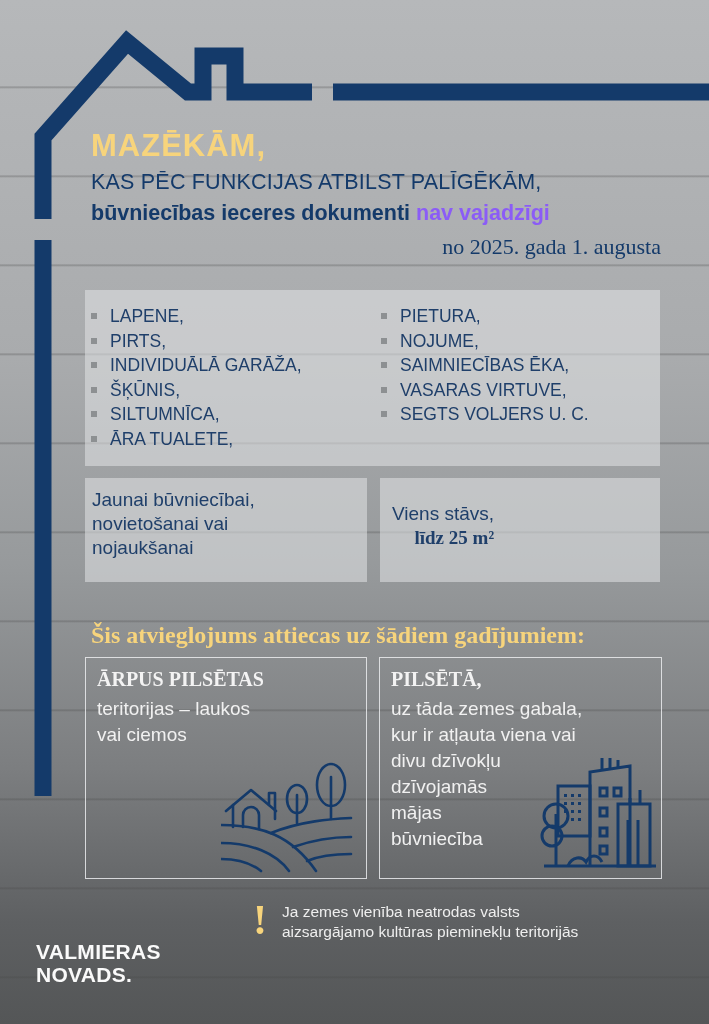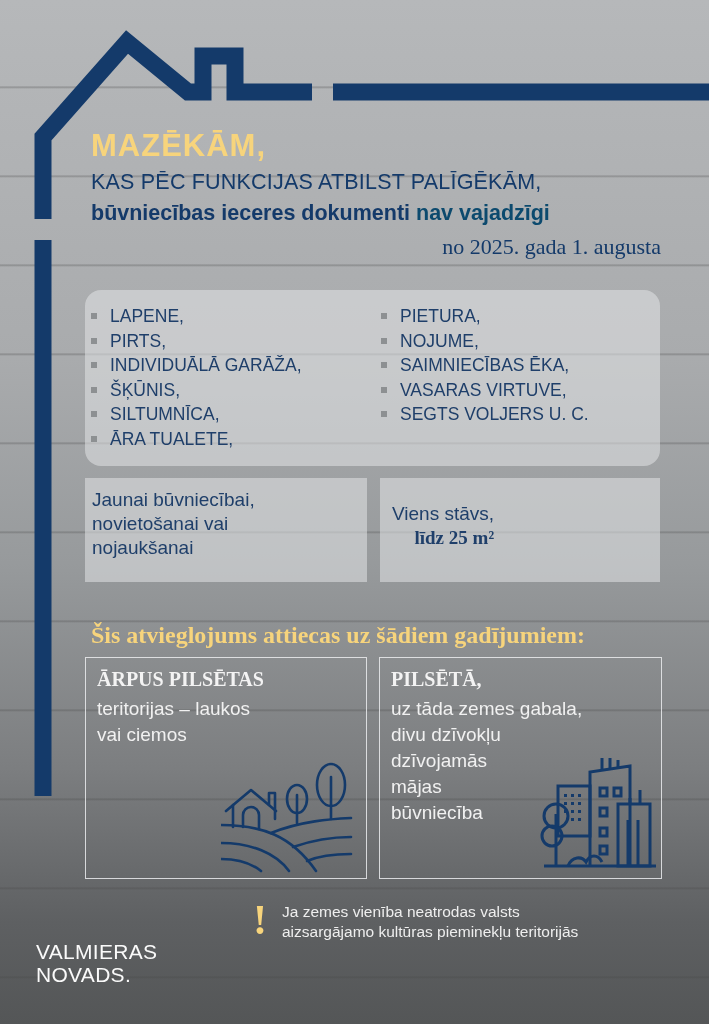--- a/index.html
+++ b/index.html
@@ -8,25 +8,25 @@
     font-family:"Liberation Sans", sans-serif;
     background:
       repeating-linear-gradient(180deg, rgba(0,0,0,0) 0px, rgba(0,0,0,0) 86px, rgba(70,70,70,0.35) 87px, rgba(0,0,0,0) 89px),
       linear-gradient(180deg, #b6b8ba 0%, #a9abad 35%, #979a9c 55%, #7c7e80 75%, #5e6062 90%, #545657 100%);
   }
   .abs { position:absolute; }
 
   .title-main { left:91px; top:128px; font-size:31px; font-weight:bold; color:#f7d47c; letter-spacing:1px; }
   .title-sub { left:91px; top:170px; font-size:21.5px; font-weight:normal; color:#143a6a; letter-spacing:0.2px; }
   .title-line3 { left:91px; top:201px; font-size:21.5px; font-weight:bold; color:#143a6a; white-space:nowrap; }
-  .title-line3 .hl { color:#0c4a6e; }
+  .title-line3 .hl { color:#8b5cf6; }
   .title-date { right:48px; top:234px; font-size:22px; color:#143a6a; font-family:"Liberation Serif", serif; }
 
   .panel { background:rgba(226,228,230,0.55); }
-  .list-panel { left:85px; top:290px; width:575px; height:176px;border-radius:16px; }
+  .list-panel { left:85px; top:290px; width:575px; height:176px; }
   .list-col { position:absolute; top:14px; list-style:none; margin:0; padding:0; }
   .list-col li { font-size:17.5px; color:#1f3f6a; height:24.5px; line-height:24.5px; white-space:nowrap; }
   .list-col li .bullet { display:inline-block; width:6px; height:6px; background:#8d9092; margin-right:13px; vertical-align:3px; }
   .col1 { left:6px; }
   .col2 { left:296px; }
 
   .info-box { top:478px; height:104px; font-size:19px; color:#1f3f6a; line-height:24px; }
   .info-left { left:85px; width:282px; }
   .info-right { left:380px; width:280px; }
   .info-box .txt { position:absolute; left:7px; top:10px; }
@@ -37,21 +37,21 @@
 
   .case-box { top:657px; height:220px; border:1.5px solid rgba(235,236,238,0.85); }
   .case-left { left:85px; width:280px; }
   .case-right { left:379px; width:281px; }
   .case-head { position:absolute; left:11px; top:10px; font-size:20px; font-weight:bold; color:#f3f3f3; font-family:"Liberation Serif", serif; }
   .case-body { position:absolute; left:11px; top:38px; font-size:19px; color:#f1f1f1; line-height:26px; }
 
   .note-mark { left:253px; top:898px; font-size:42px; font-weight:bold; color:#f7d47c; font-family:"Liberation Serif", serif; line-height:44px; }
   .note-text { left:282px; top:902px; font-size:15.5px; color:#eeeeee; line-height:20px; }
 
-  .logo { left:36px; top:940px; font-size:21px; font-weight:normal; color:#fafafa; line-height:23px; letter-spacing:0.3px; }
+  .logo { left:36px; top:940px; font-size:21px; font-weight:bold; color:#fafafa; line-height:23px; letter-spacing:0.3px; }
 </style>
 </head>
 <body>
 
 <svg class="abs" style="left:0;top:0;" width="709" height="820" viewBox="0 0 709 820">
   <g fill="none" stroke="#143a6a" stroke-width="17" stroke-linejoin="miter" stroke-linecap="butt">
     <polyline points="43,219 43,137 127,42 188,92 203,92 203,56 235,56 235,92 312,92"></polyline>
     <line x1="333" y1="92" x2="709" y2="92"></line>
     <line x1="43" y1="240" x2="43" y2="796"></line>
   </g>
@@ -119,20 +119,21 @@
       <ellipse cx="110" cy="30" rx="14" ry="21"></ellipse>
       <line x1="110" y1="22" x2="110" y2="64"></line>
     </g>
   </svg>
 </div>
 
 <div class="abs case-box case-right">
   <div class="case-head">PILSĒTĀ,</div>
   <div class="case-body">
     <div>uz tāda zemes gabala,</div>
+    <div>kur ir atļauta viena vai</div>
     <div>divu dzīvokļu</div>
     <div>dzīvojamās</div>
     <div>mājas</div>
     <div>būvniecība</div>
   </div>
   <svg class="abs" style="left:160px;top:100px;" width="118" height="112" viewBox="0 0 118 112">
     <g fill="none" stroke="#143a6a" stroke-width="3" stroke-linejoin="miter">
       <rect x="18" y="28" width="32" height="50"></rect>
       <polyline points="50,108 50,14 90,8 90,108"></polyline>
       <line x1="62" y1="0" x2="62" y2="12"></line>

